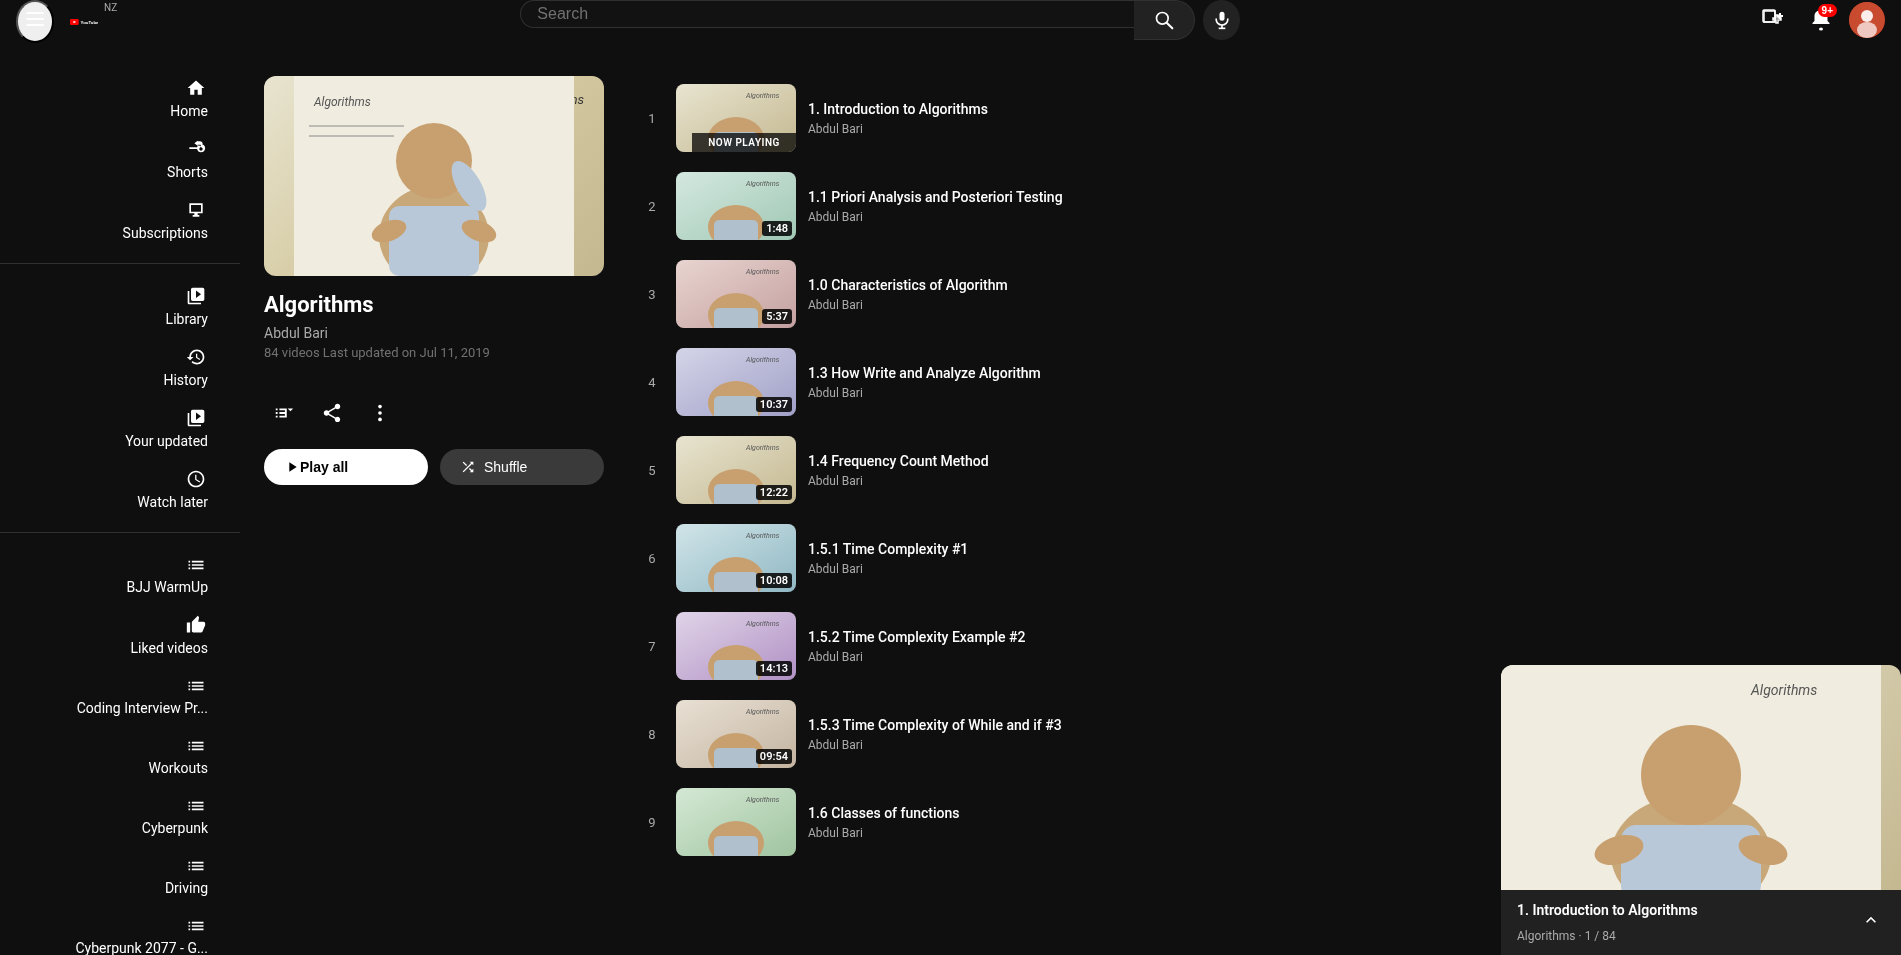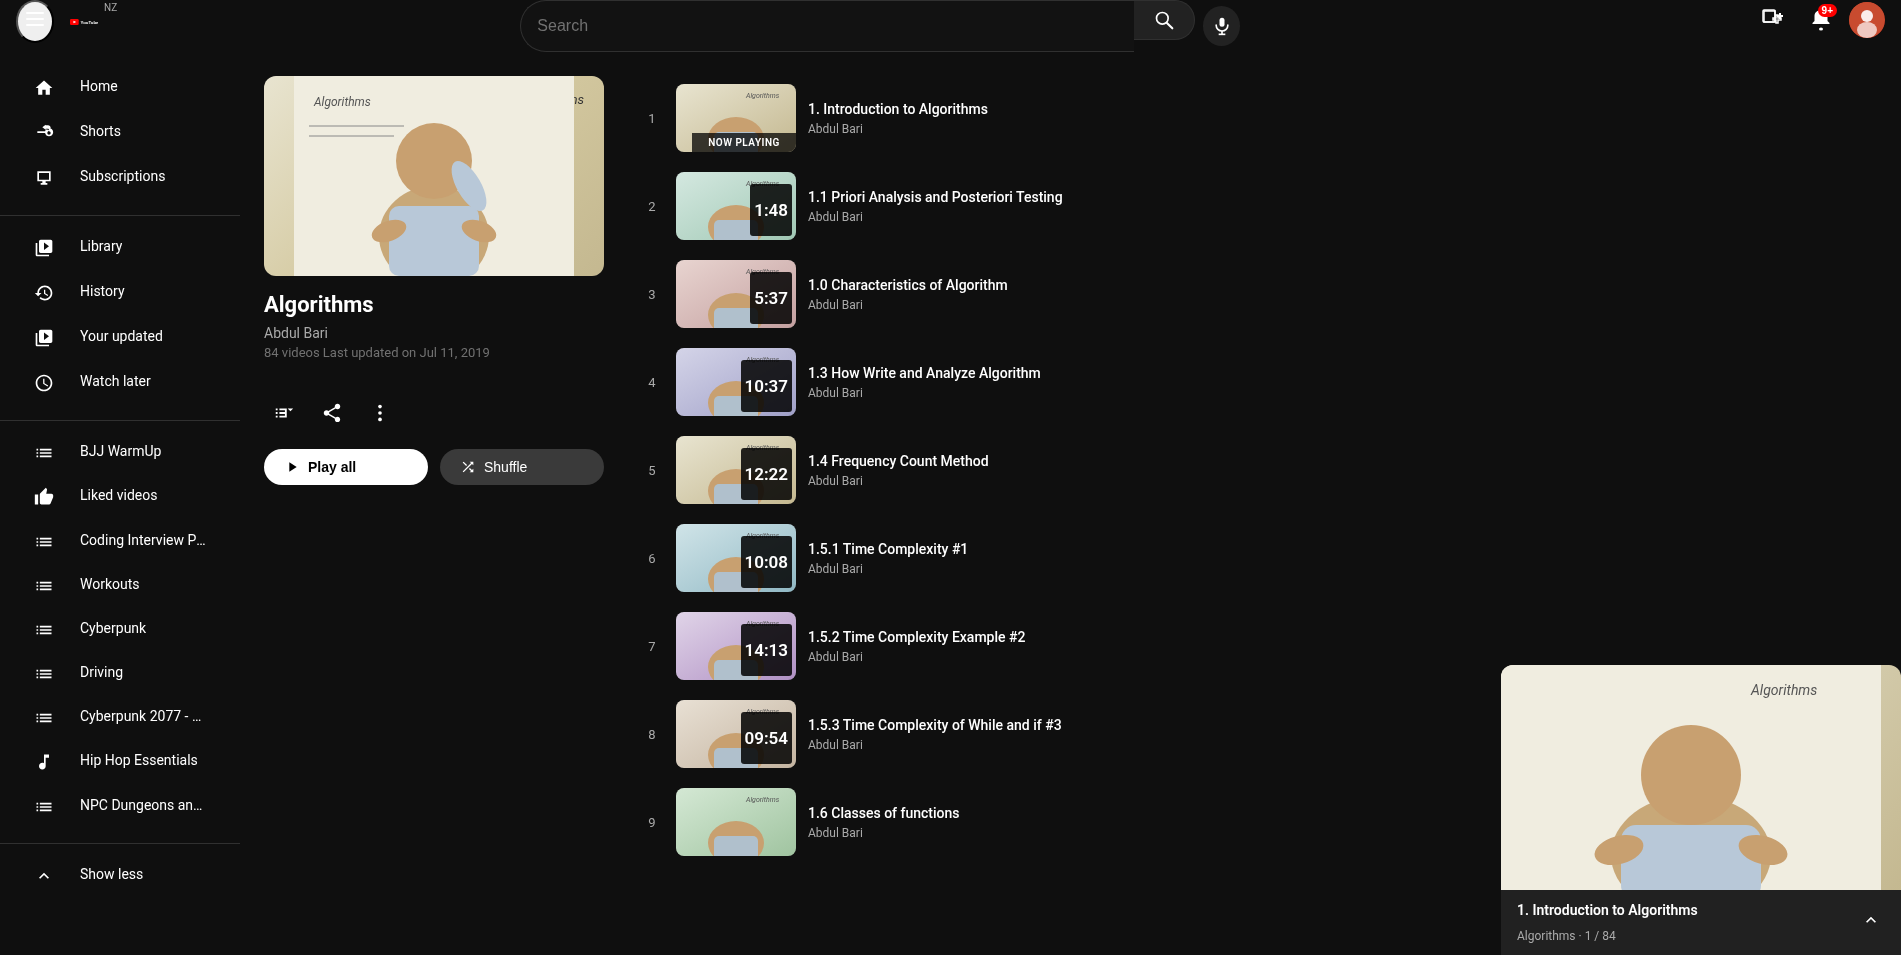--- a/index.html
+++ b/index.html
@@ -68,21 +68,21 @@
     .search-input {
       flex: 1;
       background: #121212;
       border: 1px solid #303030;
       border-right: none;
       border-radius: 40px 0 0 40px;
       color: #f97316;
       font-size: 16px;
       padding: 8px 16px;
       outline: none;
-      height: 52px;
+      height: 28px;
     }
     .search-input::placeholder { color: #717171; }
     .search-button {
       background: #222;
       border: 1px solid #303030;
       border-left: none;
       border-radius: 0 40px 40px 0;
       color: #fff;
       cursor: pointer;
       padding: 0 20px;
@@ -158,27 +158,27 @@
       background: #0f0f0f;
       overflow-y: auto;
       overflow-x: hidden;
       padding: 12px 0;
       z-index: 90;
     }
     .sidebar::-webkit-scrollbar { width: 4px; }
     .sidebar::-webkit-scrollbar-thumb { background: #555; border-radius: 2px; }
     .sidebar-item {
       display: flex;
-      align-items: flex-start;
-      gap: 24px;
+      align-items: flex-end;
       padding: 10px 24px;
       cursor: pointer;
       border-radius: 10px;
       margin: 0 8px;
       transition: background 0.1s;
+      flex-direction: column;
     }
     .sidebar-item-icon {
       font-size: 20px;
       width: 24px;
       text-align: center;
       flex-shrink: 0;
     }
     .sidebar-item-label {
       font-size: 14px;
       white-space: nowrap;
@@ -274,21 +274,20 @@
       background: #fff;
       color: #000;
       border: none;
       border-radius: 20px;
       padding: 10px 20px;
       font-size: 14px;
       font-weight: 600;
       cursor: pointer;
       display: flex;
       align-items: center;
-      gap: 8px;
       flex: 1;
     }
     .shuffle-btn {
       background: #3a3a3a;
       color: #fff;
       border: none;
       border-radius: 20px;
       padding: 10px 20px;
       font-size: 14px;
       font-weight: 500;
@@ -328,23 +327,23 @@
       position: relative;
       flex-shrink: 0;
       background: #333;
     }
     .video-duration-badge {
       position: absolute;
       bottom: 4px;
       right: 4px;
       background: rgba(0,0,0,0.85);
       color: #fff;
-      font-size: 17px;
+      font-size: 11px;
       font-weight: 600;
-      padding: 16px 4px;
+      padding: 1px 4px;
       border-radius: 3px;
       margin-top: 25px;
     }
     .now-playing-badge {
       position: absolute;
       bottom: 0; left: 16px; right: 0;
       background: rgba(0,0,0,0.75);
       color: #fff;
       font-size: 10px;
       font-weight: 600;

